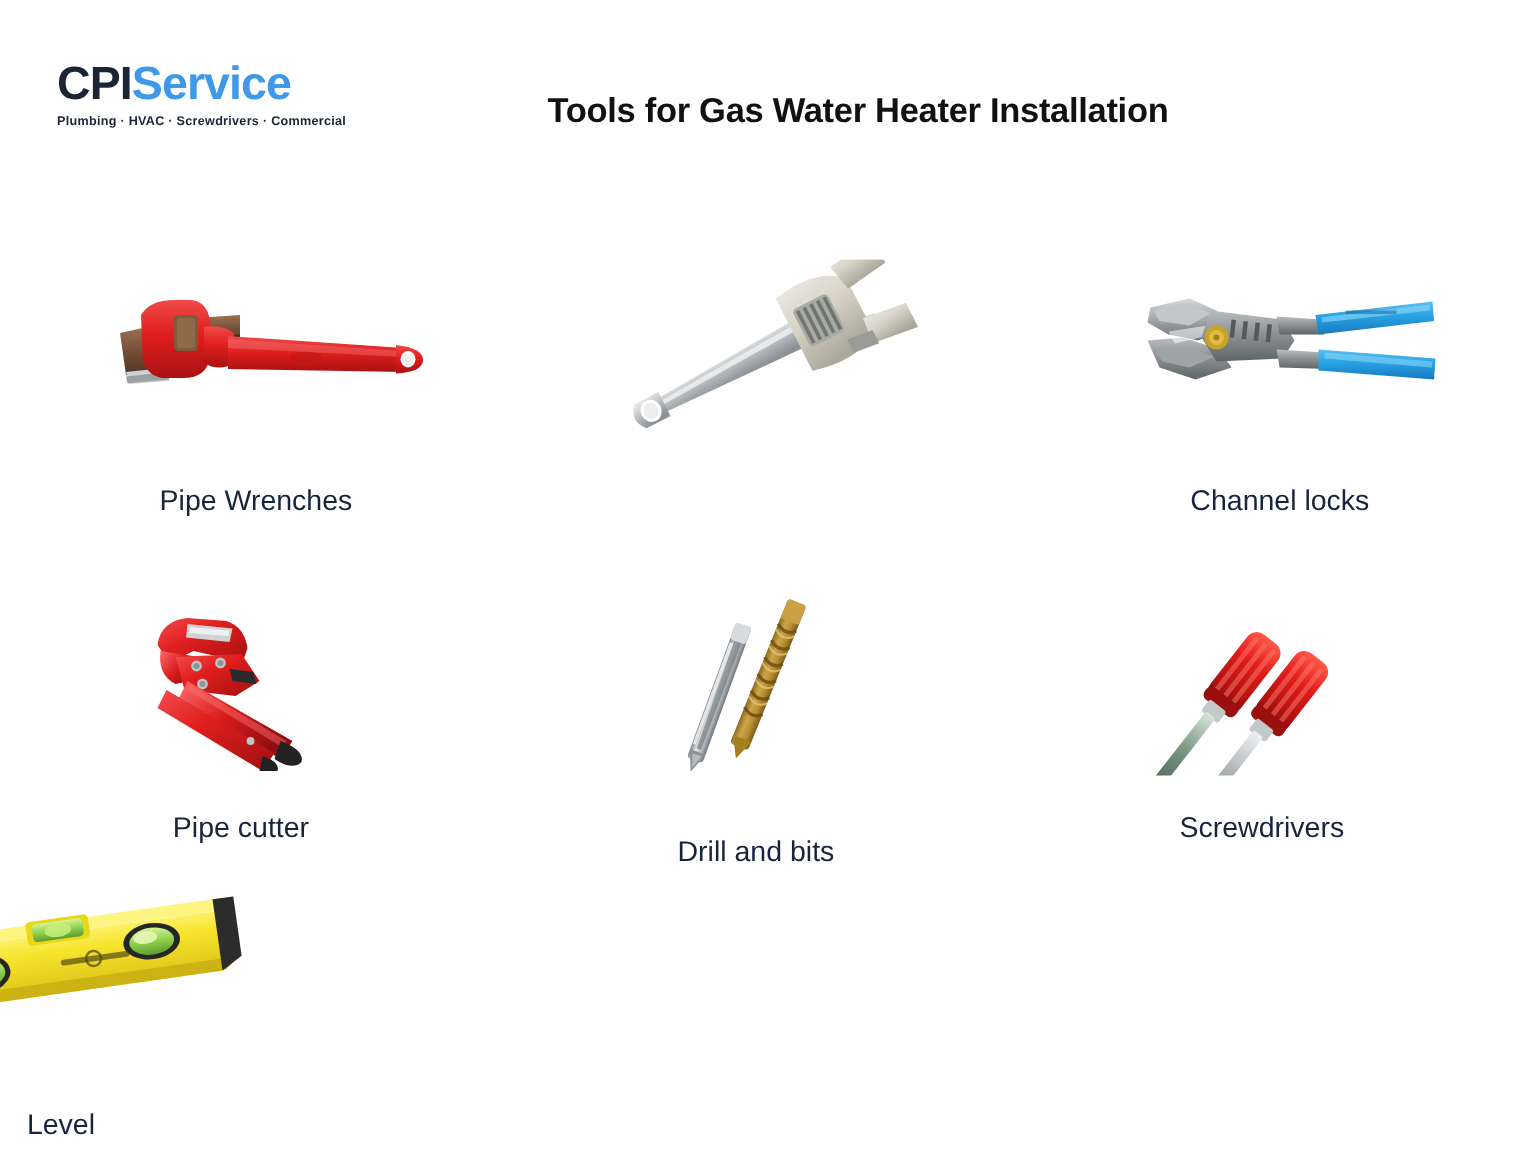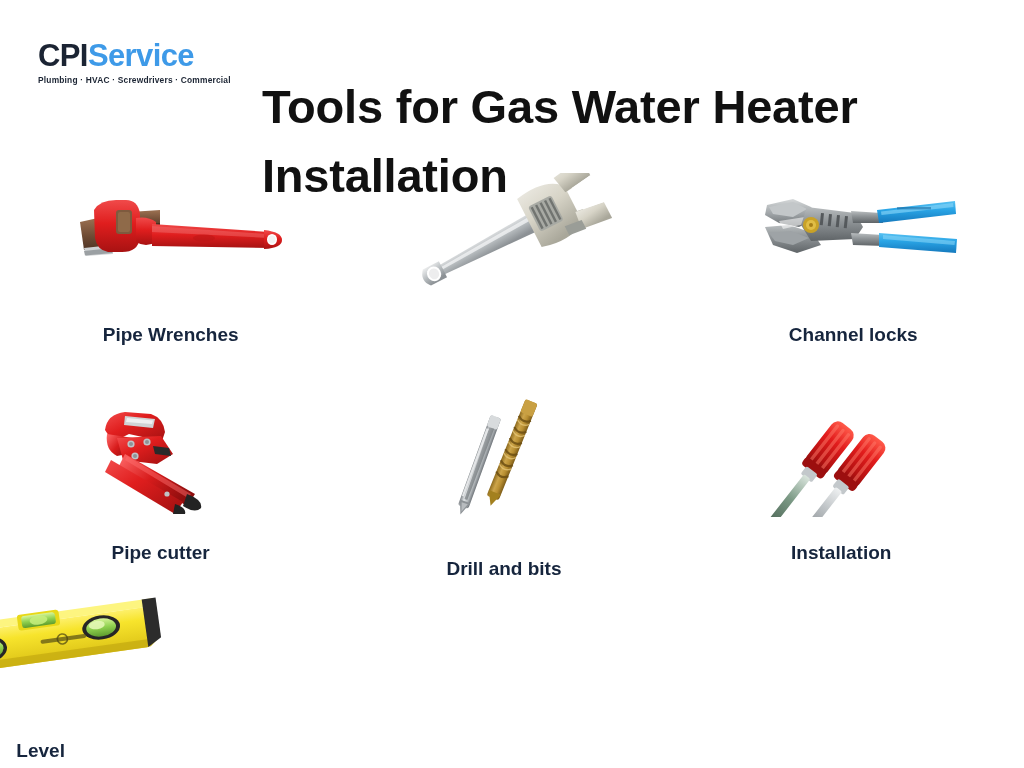--- a/index.html
+++ b/index.html
@@ -48,21 +48,22 @@
     color: #1b2433;
     letter-spacing: 0.2px;
     white-space: nowrap;
   }
 
   .page-title {
     position: absolute;
     left: 262px;
     top: 42px;
     width: 620px;
-    font-size: 47px;
+    text-align: center;
+    font-size: 23px;
     font-weight: bold;
     line-height: 1.45;
     color: #111111;
     letter-spacing: -0.2px;
   }
 
   
   .tool-grid {
     position: absolute;
     top: 160px;
@@ -92,21 +93,21 @@
   .tool-art {
     height: 130px;
     width: 100%;
     display: flex;
     align-items: center;
     justify-content: center;
   }
   .tool-art svg { display: block; }
   .tool-label {
     font-size: 19px;
-    font-weight: bold;
+    font-weight: normal;
     color: #16253d;
     text-align: center;
     white-space: nowrap;
   }
 
   
   .cell-pipe-wrenches .tool-label { margin-top: 26px; }
   .cell-adjustable-wrenches .tool-label { margin-top: 26px; }
   .cell-channel-locks .tool-label { margin-top: 26px; }
   .cell-pipe-cutter .tool-label { margin-top: 18px; }
@@ -450,21 +451,21 @@
 
             <rect x="68" y="62" width="14" height="10" rx="2" fill="#c3c8cb"></rect>
 
             <rect x="71" y="70" width="8" height="62" rx="2" fill="url(#sdShaftGreen)"></rect>
 
             <path d="M70 130 L80 130 L78 146 L72 146 Z" fill="#242424"></path>
             <path d="M73 140 L77 140 L76 150 L74 150 Z" fill="#141414"></path>
           </g>
         </svg>
       </div>
-      <div class="tool-label">Installation</div>
+      <div class="tool-label">Screwdrivers</div>
     </div>
   </div>
 
   <div class="tool-row row-3">
 
     <div class="tool-cell cell-level">
       <div class="tool-art">
         <svg width="300" height="110" viewBox="0 0 300 110">
           <defs>
             <linearGradient id="lvYellow" x1="0" y1="0" x2="0" y2="1">

